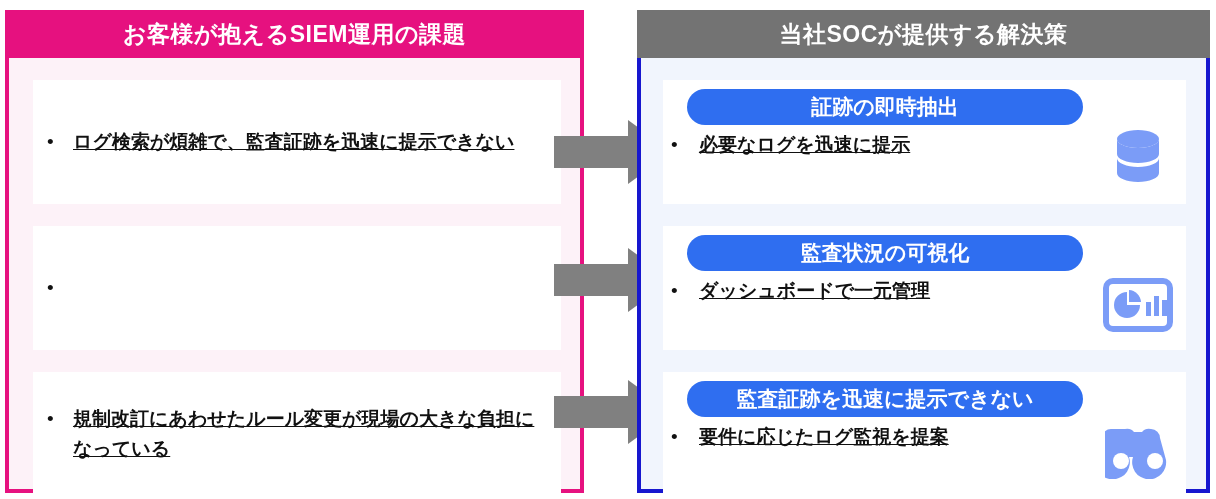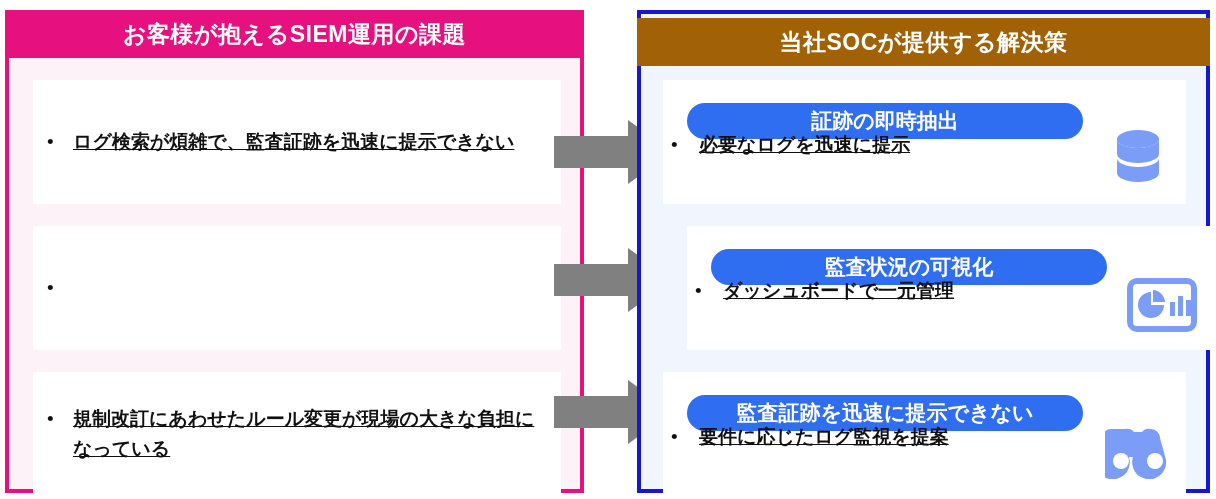--- a/index.html
+++ b/index.html
@@ -51,21 +51,21 @@
     display: flex;
     align-items: center;
     justify-content: center;
     color: #ffffff;
     font-weight: bold;
     font-size: 23px;
     letter-spacing: 0.5px;
     white-space: nowrap;
   }
   #problem-panel .panel-header { background: #e6117f; }
-  #solution-panel .panel-header { background: #a16207; margin-top: 8px; }
+  #solution-panel .panel-header { background: #737373; }
 
   .panel-body {
     position: absolute;
     left: 0;
     top: 44px;
     right: 0;
     bottom: 0;
   }
 
   
@@ -110,27 +110,27 @@
   
   .solution-card {
     position: absolute;
     left: 22px;
     width: 523px;
     height: 124px;
     background: #ffffff;
     box-sizing: border-box;
   }
   #solution-card-0 { top: 22px; }
-  #solution-card-1 { top: 168px; margin-left: 24px; }
+  #solution-card-1 { top: 168px; }
   #solution-card-2 { top: 314px; }
 
   .pill {
     position: absolute;
     left: 24px;
-    top: 23px;
+    top: 9px;
     width: 396px;
     height: 36px;
     border-radius: 18px;
     background: #2f6ef0;
     color: #ffffff;
     font-size: 21px;
     font-weight: bold;
     display: flex;
     align-items: center;
     justify-content: center;

